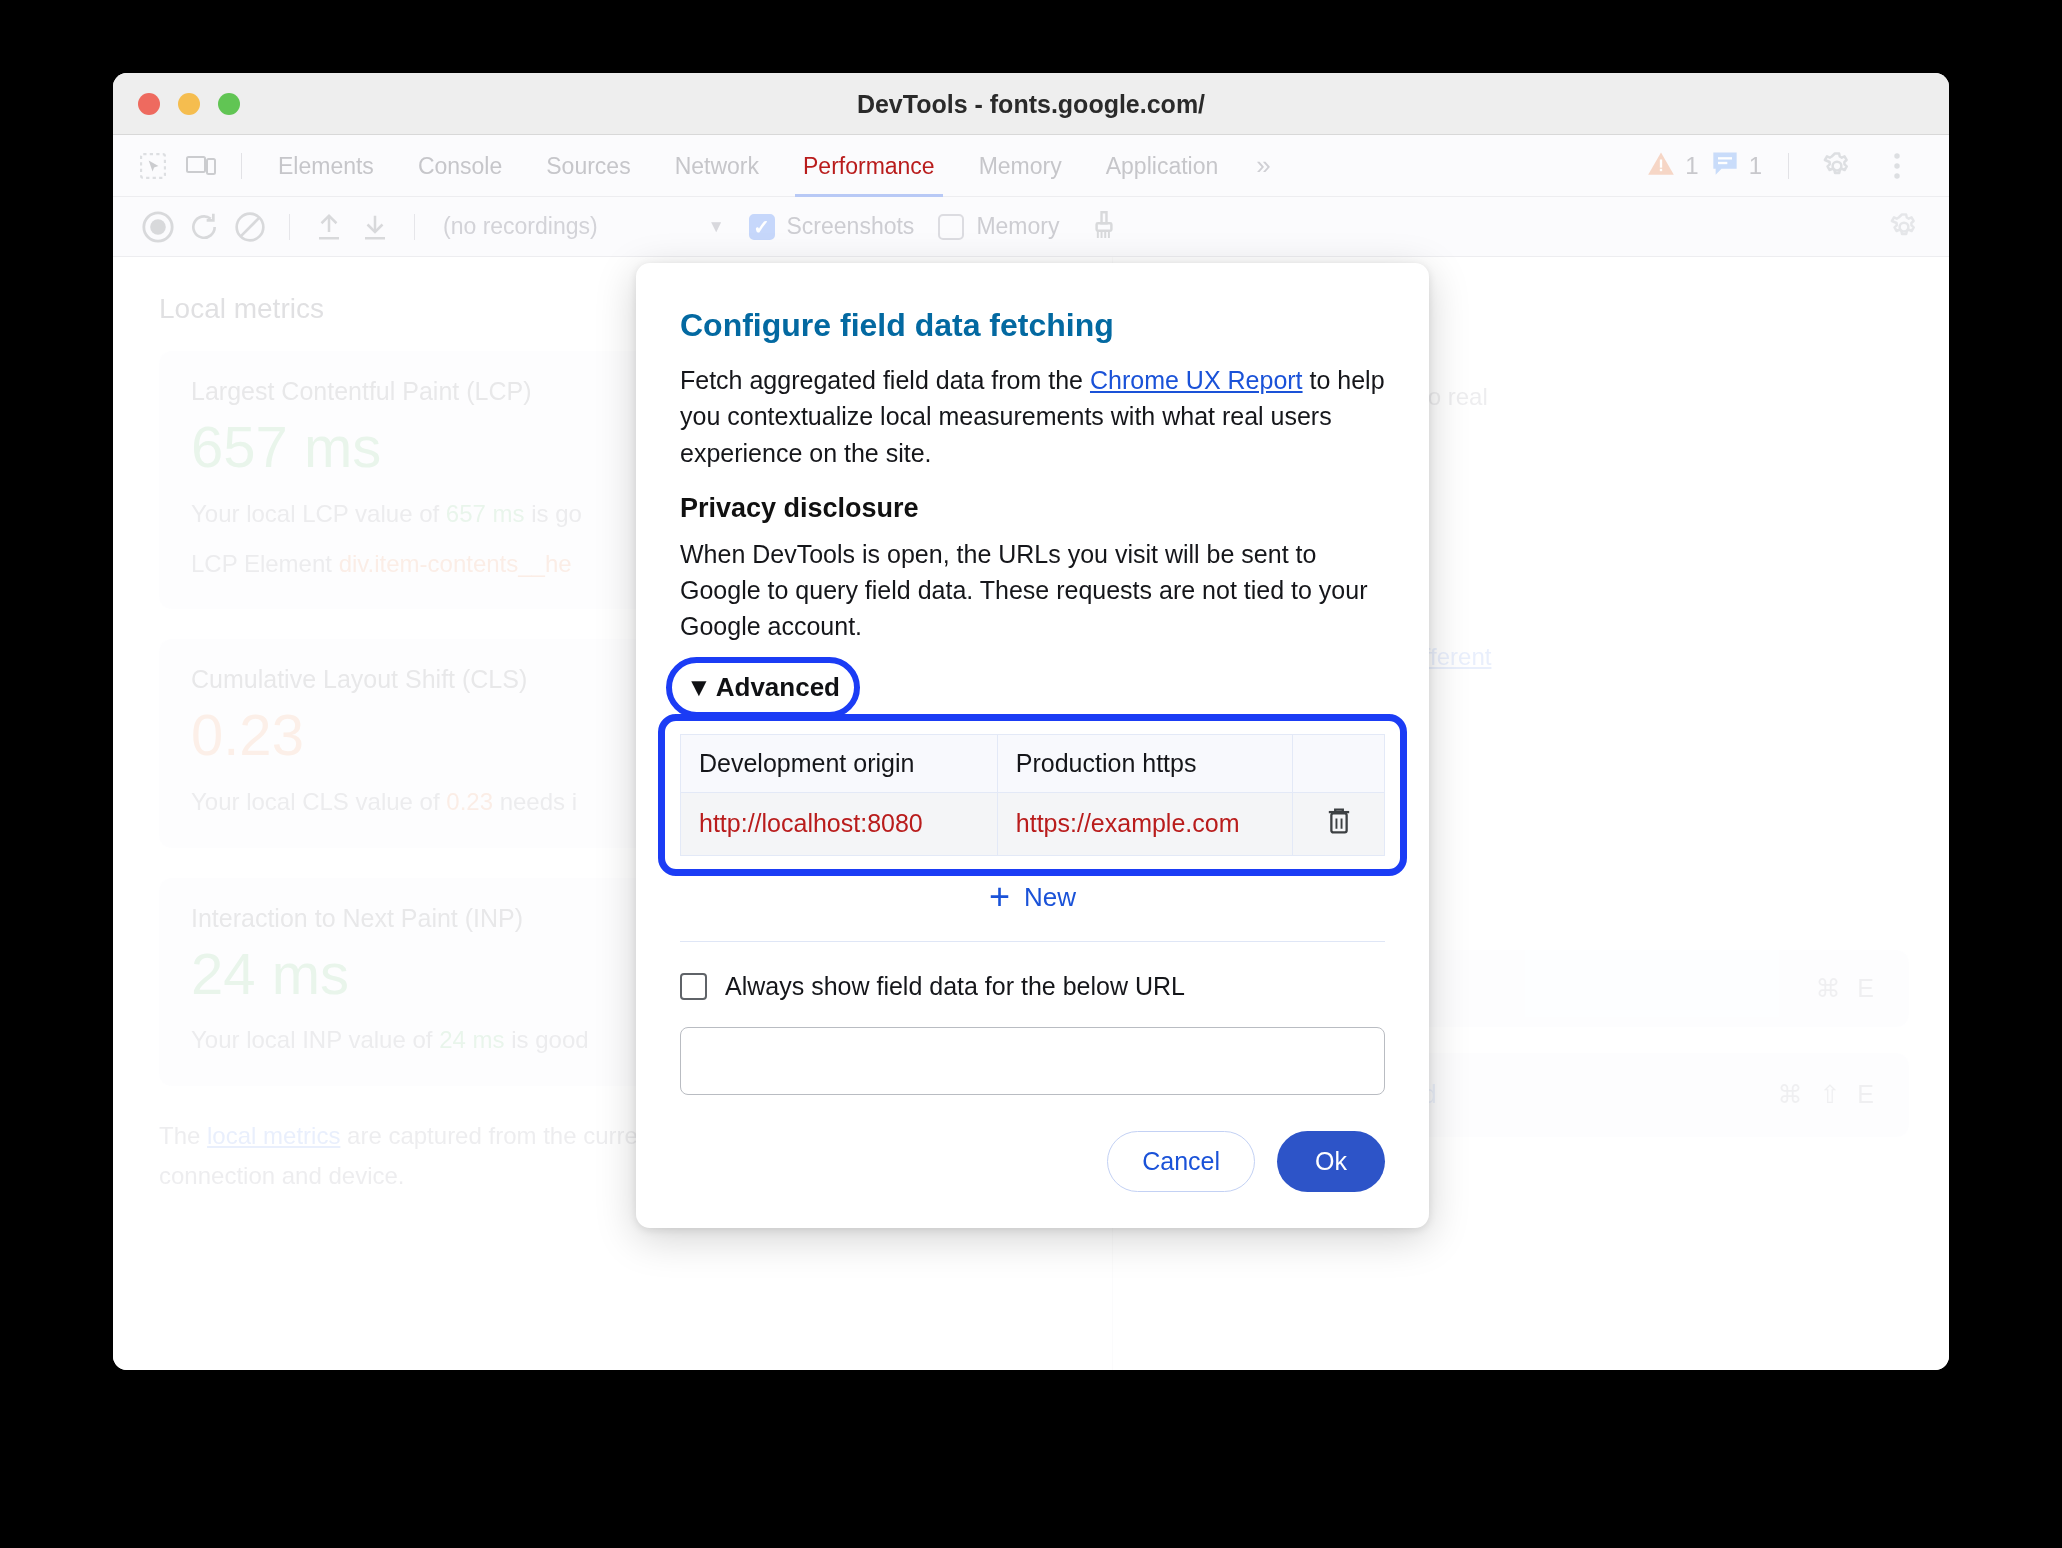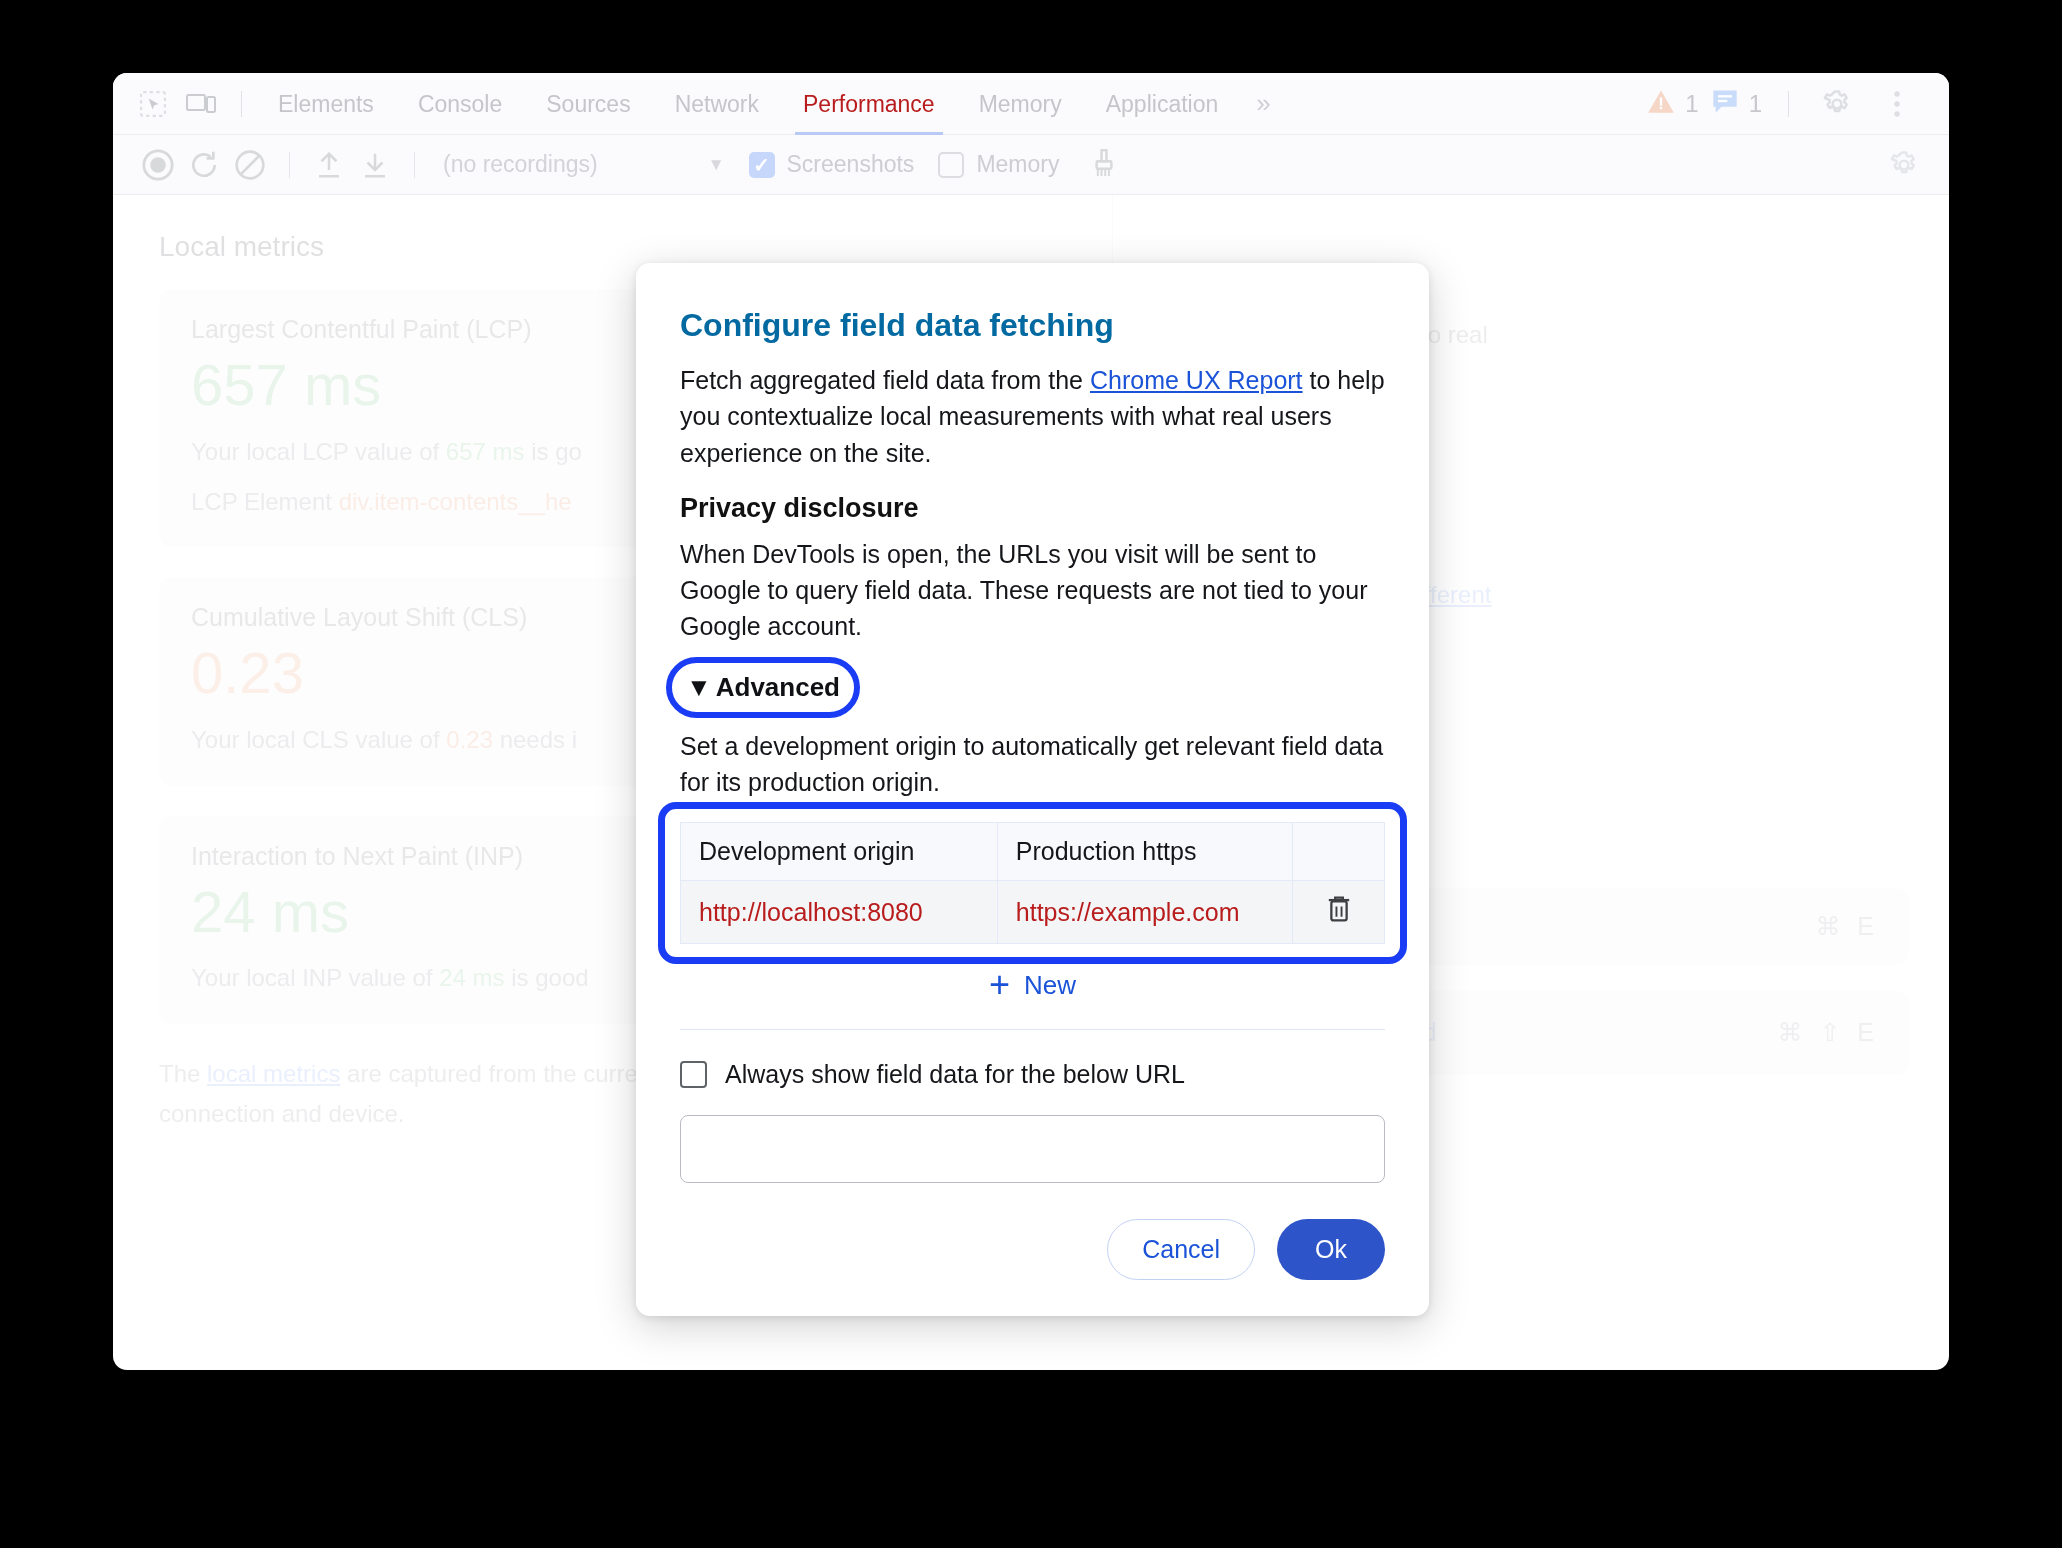--- a/index.html
+++ b/index.html
@@ -409,20 +409,28 @@
     padding: 16px 38px;
     font-family: "Liberation Sans", sans-serif;
   }
 </style>
 </head>
 <body>
 
 <div id="stage">
   <div class="window">
 
+    <div class="titlebar">
+      <div class="traffic">
+        <div class="dot red"></div>
+        <div class="dot yellow"></div>
+        <div class="dot green"></div>
+      </div>
+      <div class="win-title">DevTools - fonts.google.com/</div>
+    </div>
 
     <div class="tabstrip">
       <div class="tb-icon">
         <svg width="26" height="26" viewBox="0 0 24 24">
             <rect x="1" y="1" width="22" height="22" rx="2" fill="none" stroke="#9aa0a6" stroke-width="2" stroke-dasharray="3 3"></rect>
             <path d="M8 7l9 5-4 1.4L11.6 17z" fill="#5f6368"></path>
           </svg>
       </div>
       <div class="tb-icon">
         <svg width="30" height="24" viewBox="0 0 30 24">
@@ -635,21 +643,20 @@
     <p>When DevTools is open, the URLs you visit will be sent to Google to query field data. These requests are not tied to your Google account.</p>
 
     <div class="adv-wrap">
       <div class="advanced">
         <span>▼</span>
           <span>Advanced</span>
       </div>
       <div class="ring-pill"></div>
     </div>
 
-    <p style="margin-top:16px">Set a development origin to automatically get relevant field data for its production origin.</p>
 
     <div class="table-outer">
       <div class="ring-rect"></div>
       <table class="origins">
         <thead>
           <tr>
             <th class="col-dev">Development origin</th>
             <th class="col-prod">Production https</th>
             <th class="col-del"></th>
           </tr>

